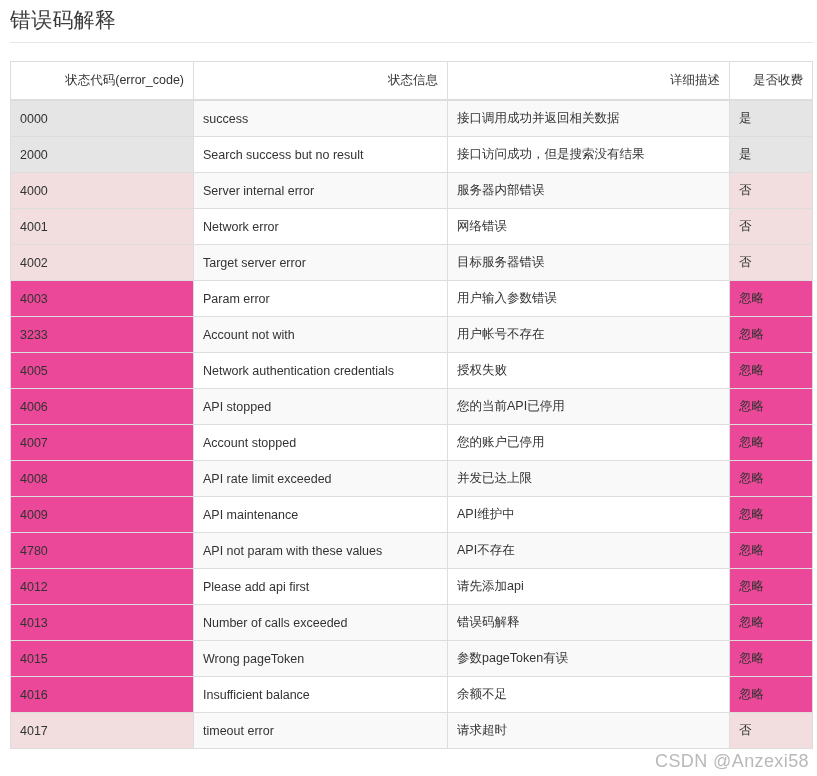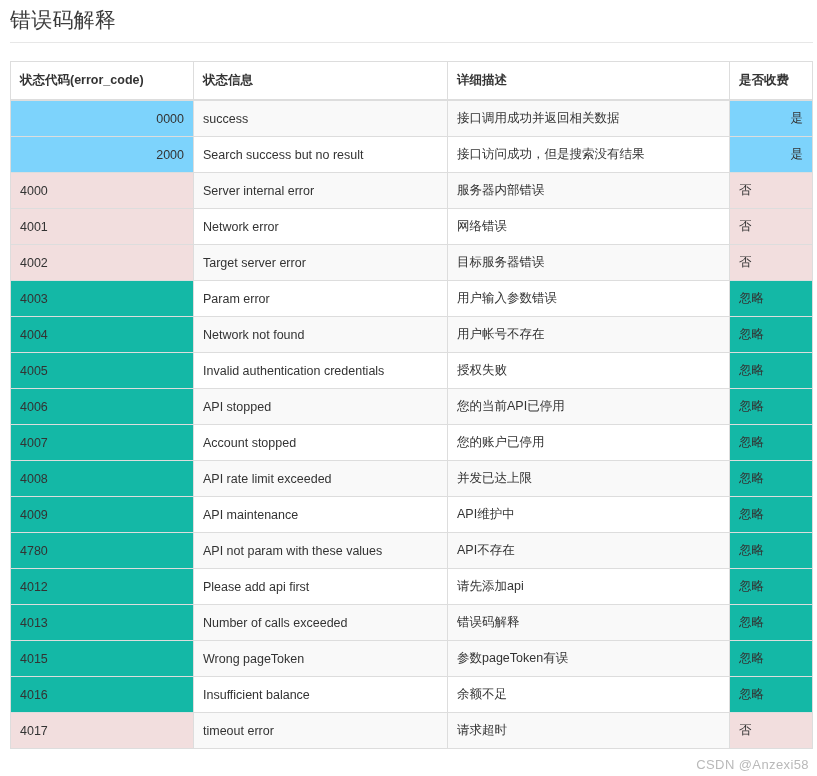--- a/index.html
+++ b/index.html
@@ -44,22 +44,22 @@
     table-layout: fixed;
     font-size: 12.5px;
     border: 1px solid #dddddd;
   }
   table.errtable col.c1 { width: 183px; }
   table.errtable col.c2 { width: 254px; }
   table.errtable col.c3 { width: 282px; }
   table.errtable col.c4 { width: 83px; }
 
   table.errtable th {
-    text-align: left;
-    font-weight: bold;
+    text-align: right;
+    font-weight: normal;
     font-size: 12.5px;
     color: #333333;
     padding: 10px 9px 10px 9px;
     border-bottom: 2px solid #dddddd;
     border-right: 1px solid #dddddd;
     background: #ffffff;
     height: 15px;
     vertical-align: middle;
     white-space: nowrap;
   }
@@ -75,29 +75,29 @@
     font-size: 12.5px;
     white-space: nowrap;
     overflow: hidden;
   }
   table.errtable td:last-child { border-right: none; }
 
   
   tr.stripe td.neutral { background: #f9f9f9; }
   tr.plain  td.neutral { background: #ffffff; }
 
-  td.sev-green { background: #7dd3fc; text-align: right; }
+  td.sev-green { background: #e5e5e5; }
   td.sev-red   { background: #f2dede; margin-left: 28px; }
-  td.sev-blue  { background: #14b8a6; }
+  td.sev-blue  { background: #ec4899; }
 
   .watermark {
     position: absolute;
     right: 8px;
     bottom: 4px;
-    font-size: 13px;
+    font-size: 18px;
     color: #b9b9b9;
     letter-spacing: 0.4px;
     pointer-events: none;
     font-family: "Liberation Sans", "DejaVu Sans", sans-serif;
   }
 </style>
 </head>
 <body>
 
 <div class="page">
@@ -152,28 +152,28 @@
             <td class="neutral">目标服务器错误</td>
             <td class="sev-red">否</td>
           </tr>
           <tr class="plain">
             <td class="sev-blue">4003</td>
             <td class="neutral">Param error</td>
             <td class="neutral">用户输入参数错误</td>
             <td class="sev-blue">忽略</td>
           </tr>
           <tr class="stripe">
-            <td class="sev-blue">4004</td>
-            <td class="neutral">Network not found</td>
+            <td class="sev-blue">3233</td>
+            <td class="neutral">Account not with</td>
             <td class="neutral">用户帐号不存在</td>
             <td class="sev-blue">忽略</td>
           </tr>
           <tr class="plain">
             <td class="sev-blue">4005</td>
-            <td class="neutral">Invalid authentication credentials</td>
+            <td class="neutral">Network authentication credentials</td>
             <td class="neutral">授权失败</td>
             <td class="sev-blue">忽略</td>
           </tr>
           <tr class="stripe">
             <td class="sev-blue">4006</td>
             <td class="neutral">API stopped</td>
             <td class="neutral">您的当前API已停用</td>
             <td class="sev-blue">忽略</td>
           </tr>
           <tr class="plain">

